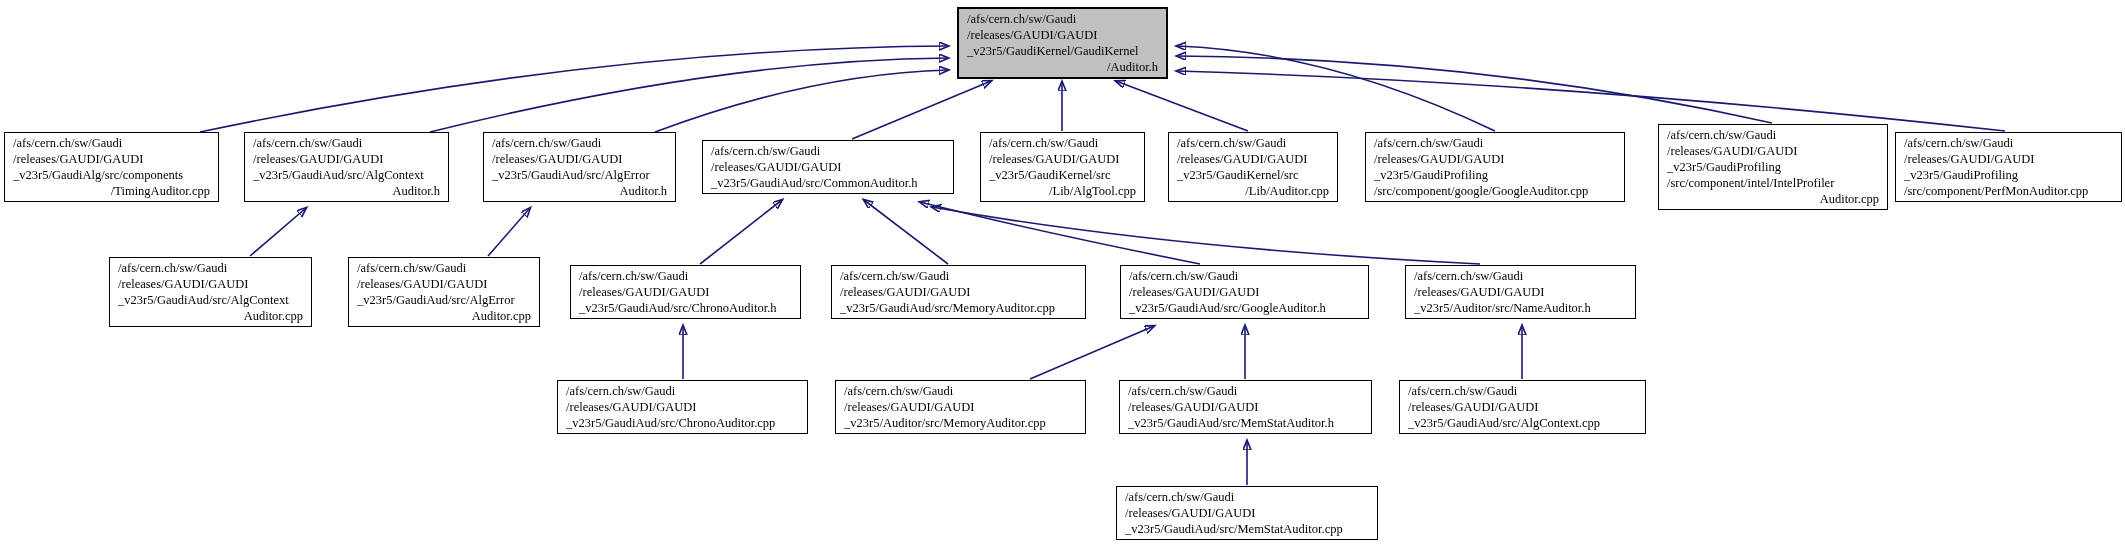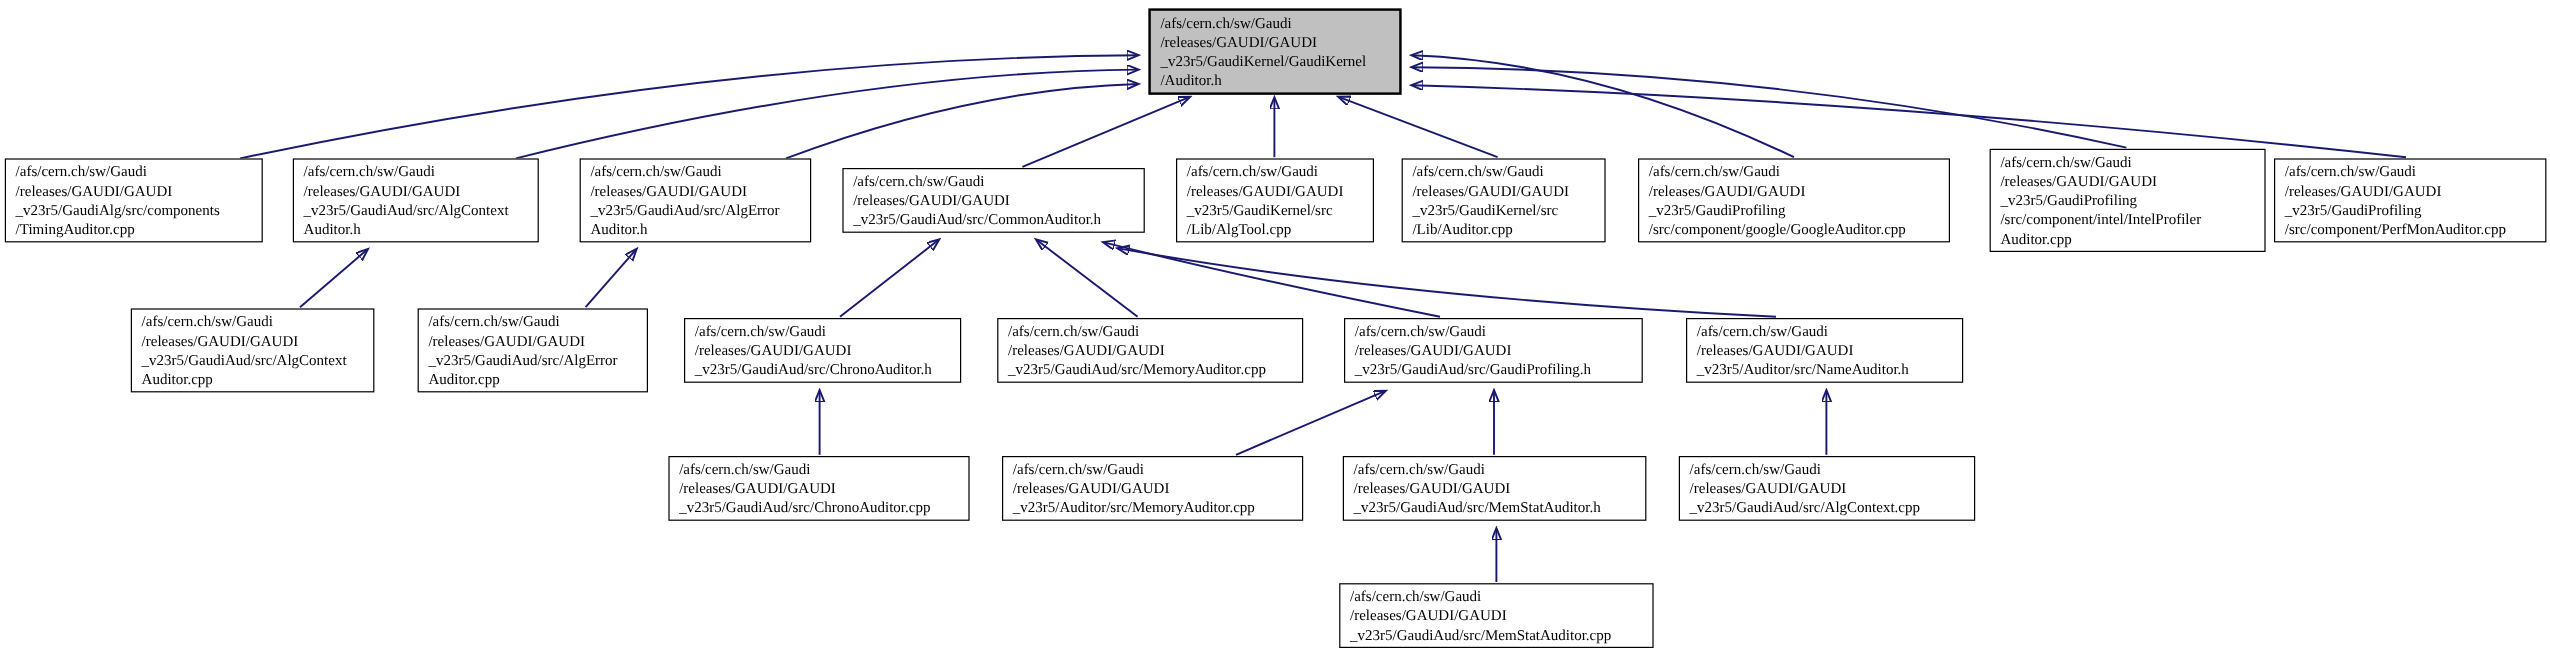--- a/index.html
+++ b/index.html
@@ -16,21 +16,21 @@
   .node{
     position:absolute;
     background:#ffffff;
     border:1px solid #000000;
     padding:2px 8px;
     box-sizing:border-box;
     text-align:left;
     white-space:nowrap;
   }
   .node.root{background:#c0c0c0;border-width:2px;}
-  .node .c{text-align:left;}
+  .node .c{text-align:right;}
 </style>
 </head>
 <body>
 
 <div id="canvas">
 
   <svg id="edges" viewBox="0 0 2125 544" xmlns="http://www.w3.org/2000/svg">
     <defs>
       <marker id="arw" orient="auto" markerWidth="12" markerHeight="10" refX="9" refY="4" markerUnits="userSpaceOnUse">
         <path d="M0,0 L10,4 L0,8 z" fill="#191970"></path>
@@ -150,21 +150,21 @@
 
   <div class="node" style="left:831px;top:265px;width:255px;">
     <div>/afs/cern.ch/sw/Gaudi</div>
     <div>/releases/GAUDI/GAUDI</div>
     <div>_v23r5/GaudiAud/src/MemoryAuditor.cpp</div>
   </div>
 
   <div class="node" style="left:1120px;top:265px;width:249px;">
     <div>/afs/cern.ch/sw/Gaudi</div>
     <div>/releases/GAUDI/GAUDI</div>
-    <div>_v23r5/GaudiAud/src/GaudiProfiling.h</div>
+    <div>_v23r5/GaudiAud/src/GoogleAuditor.h</div>
   </div>
 
   <div class="node" style="left:1405px;top:265px;width:231px;">
     <div>/afs/cern.ch/sw/Gaudi</div>
     <div>/releases/GAUDI/GAUDI</div>
     <div>_v23r5/Auditor/src/NameAuditor.h</div>
   </div>
 
   <div class="node" style="left:557px;top:380px;width:251px;">
     <div>/afs/cern.ch/sw/Gaudi</div>

